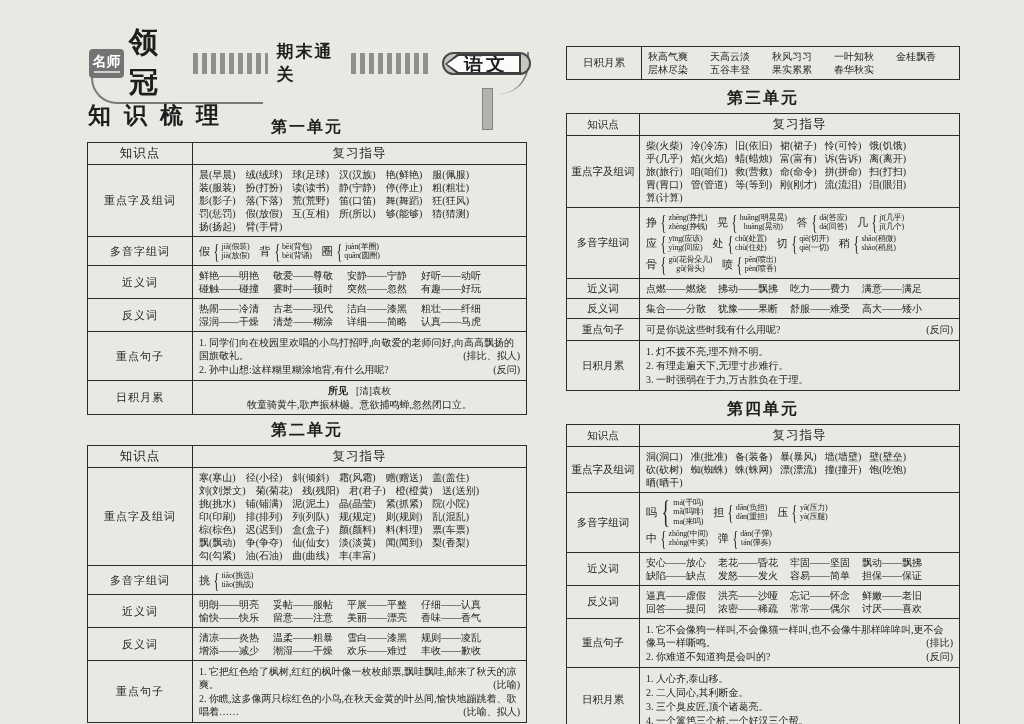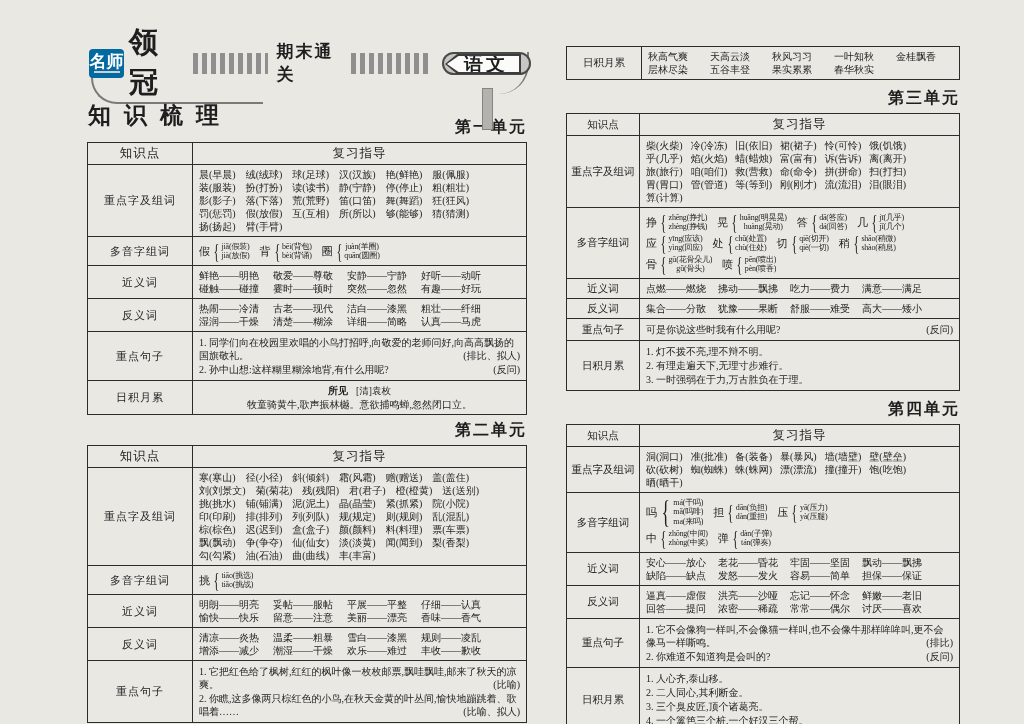--- a/index.html
+++ b/index.html
@@ -8,23 +8,23 @@
     background:#e9e8e3;
     font-family:"Liberation Serif","DejaVu Serif",serif;
     color:#1e1e1e;
   }
   .page{position:absolute;top:0;height:724px;}
   .page-left{left:75px;width:456px;}
   .page-right{left:556px;width:410px;}
 
   
   .logo-row{position:absolute;left:14px;top:46px;display:flex;align-items:center;height:34px;}
-  .badge{background:#0369a1;color:#fff;border-radius:4px;width:40px;height:29px;
+  .badge{background:#737373;color:#fff;border-radius:4px;width:40px;height:29px;
     display:flex;flex-direction:column;align-items:center;justify-content:center;
-    font-family:"Liberation Sans","DejaVu Sans",sans-serif;font-weight:bold;font-size:17px;line-height:15px;}
+    font-family:"Liberation Sans","DejaVu Sans",sans-serif;font-weight:bold;font-size:14px;line-height:15px;}
   .badge::after{content:"";display:block;width:26px;height:2px;background:#cfcfcf;margin-top:2px;}
   .brand{font-family:"Liberation Sans","DejaVu Sans",sans-serif;font-weight:900;
     font-size:29px;letter-spacing:3px;margin-left:5px;}
   .bars{height:21px;margin:0 8px;background:repeating-linear-gradient(90deg,#8f8f8f 0 5px,transparent 5px 9px);}
   .bars1{width:86px;}.bars2{width:92px;}
   .series{font-family:Liberation Mono, monospace;font-weight:bold;font-size:17px;letter-spacing:2px;}
   .pill{border:2px solid #4a4a4a;border-radius:13px;background:#c7c6c2;
     font-family:"Liberation Sans","DejaVu Sans",sans-serif;font-weight:bold;font-size:11.5px;
     padding:2px 12px;margin-left:2px;white-space:nowrap;}
   .header-curve{position:absolute;left:16px;top:58px;width:170px;height:44px;
@@ -38,21 +38,21 @@
     clip-path:polygon(0 50%,16% 0,100% 0,100% 100%,16% 100%);}
   .sign-inner{position:absolute;inset:2px;background:#fbfbf9;
     clip-path:polygon(0 50%,16% 0,100% 0,100% 100%,16% 100%);
     display:flex;align-items:center;justify-content:center;
     font-family:"Liberation Sans","DejaVu Sans",sans-serif;font-weight:900;font-size:19px;letter-spacing:3px;padding-left:6px;box-sizing:border-box;}
   .sign-post{position:absolute;right:38px;top:88px;width:9px;height:40px;background:#b3b2ae;border:1px solid #858581;z-index:2;}
 
   
   .flow-left{position:absolute;left:12px;right:4px;top:112px;}
   .flow-right{position:absolute;left:10px;right:6px;top:46px;}
-  .unit-title{text-align:right;font-family:"Liberation Sans","DejaVu Sans",sans-serif;
+  .unit-title{text-align:center;font-family:"Liberation Sans","DejaVu Sans",sans-serif;
     font-weight:800;font-size:16px;letter-spacing:2px;margin:5px 0 4px;}
   .page-right .unit-title{margin-top:8px;}
 
   
   table.ktable{width:100%;border-collapse:collapse;border:1.6px solid #2c2c2c;table-layout:fixed;}
   .ktable th,.ktable td{border:1px solid #2c2c2c;}
   .ktable thead th{font-family:"Liberation Sans","DejaVu Sans",sans-serif;font-weight:normal;
     font-size:12.5px;padding:2px 0;letter-spacing:1px;}
   .ktable td.lbl{width:104px;text-align:center;font-size:11px;padding:2px 1px;letter-spacing:1px;}
   .page-right .ktable td.lbl,.page-right .ktable th.lbl{width:72px;font-size:10.5px;letter-spacing:0;}

